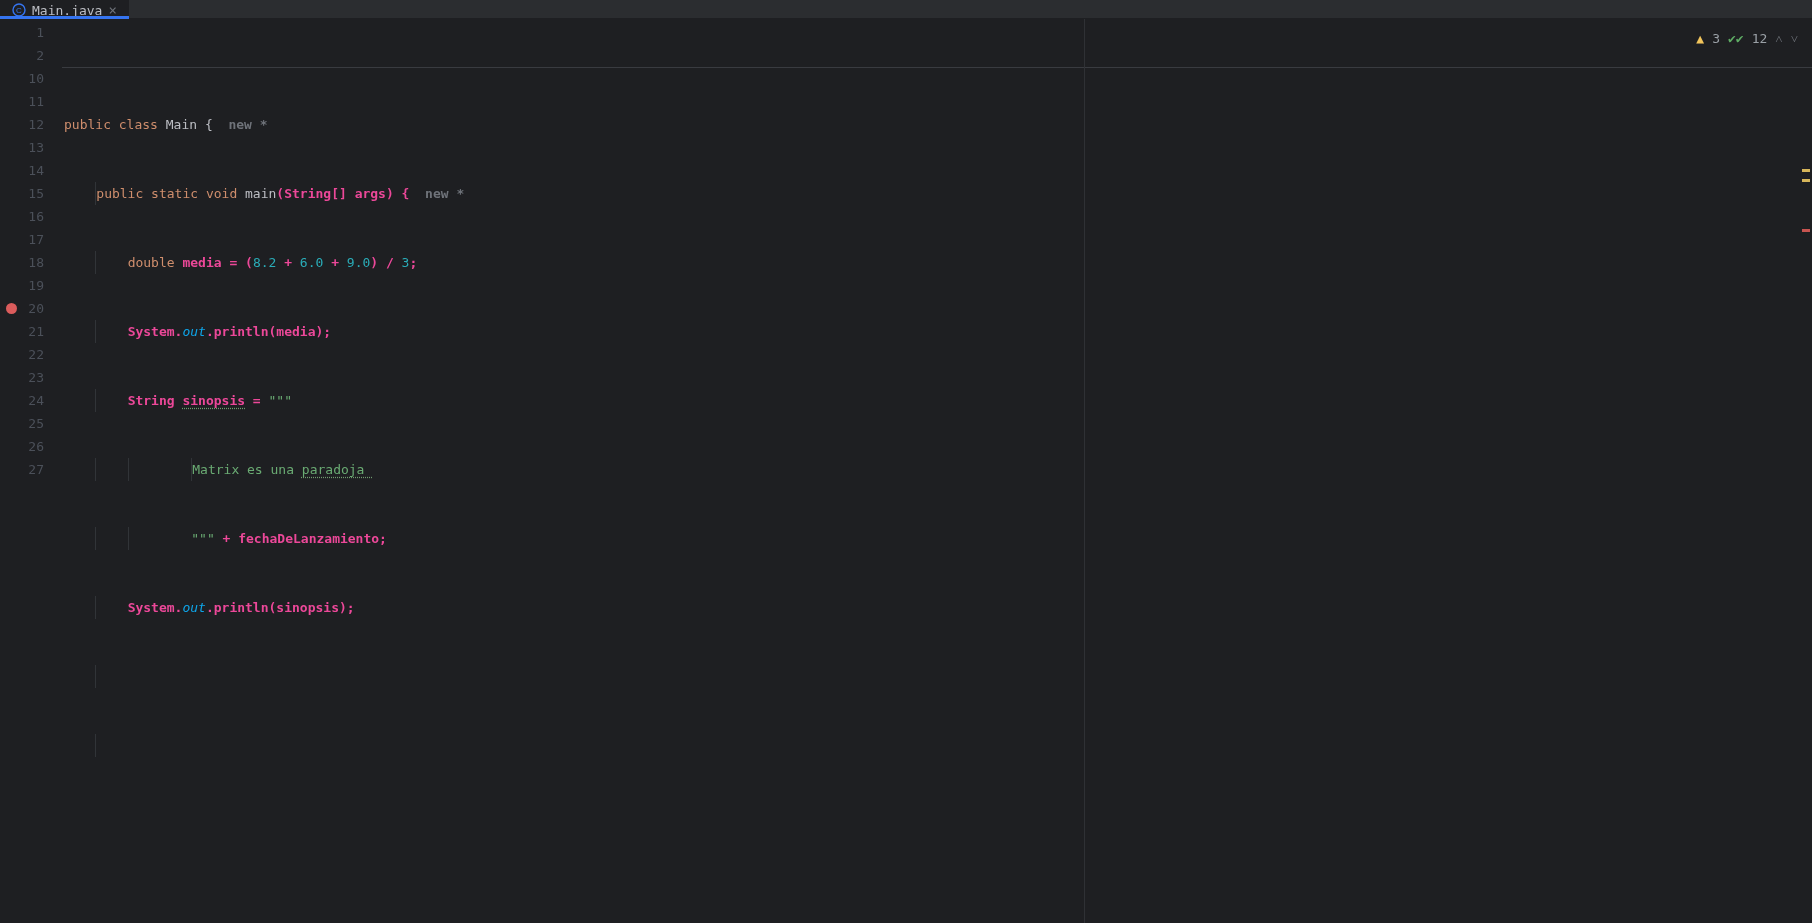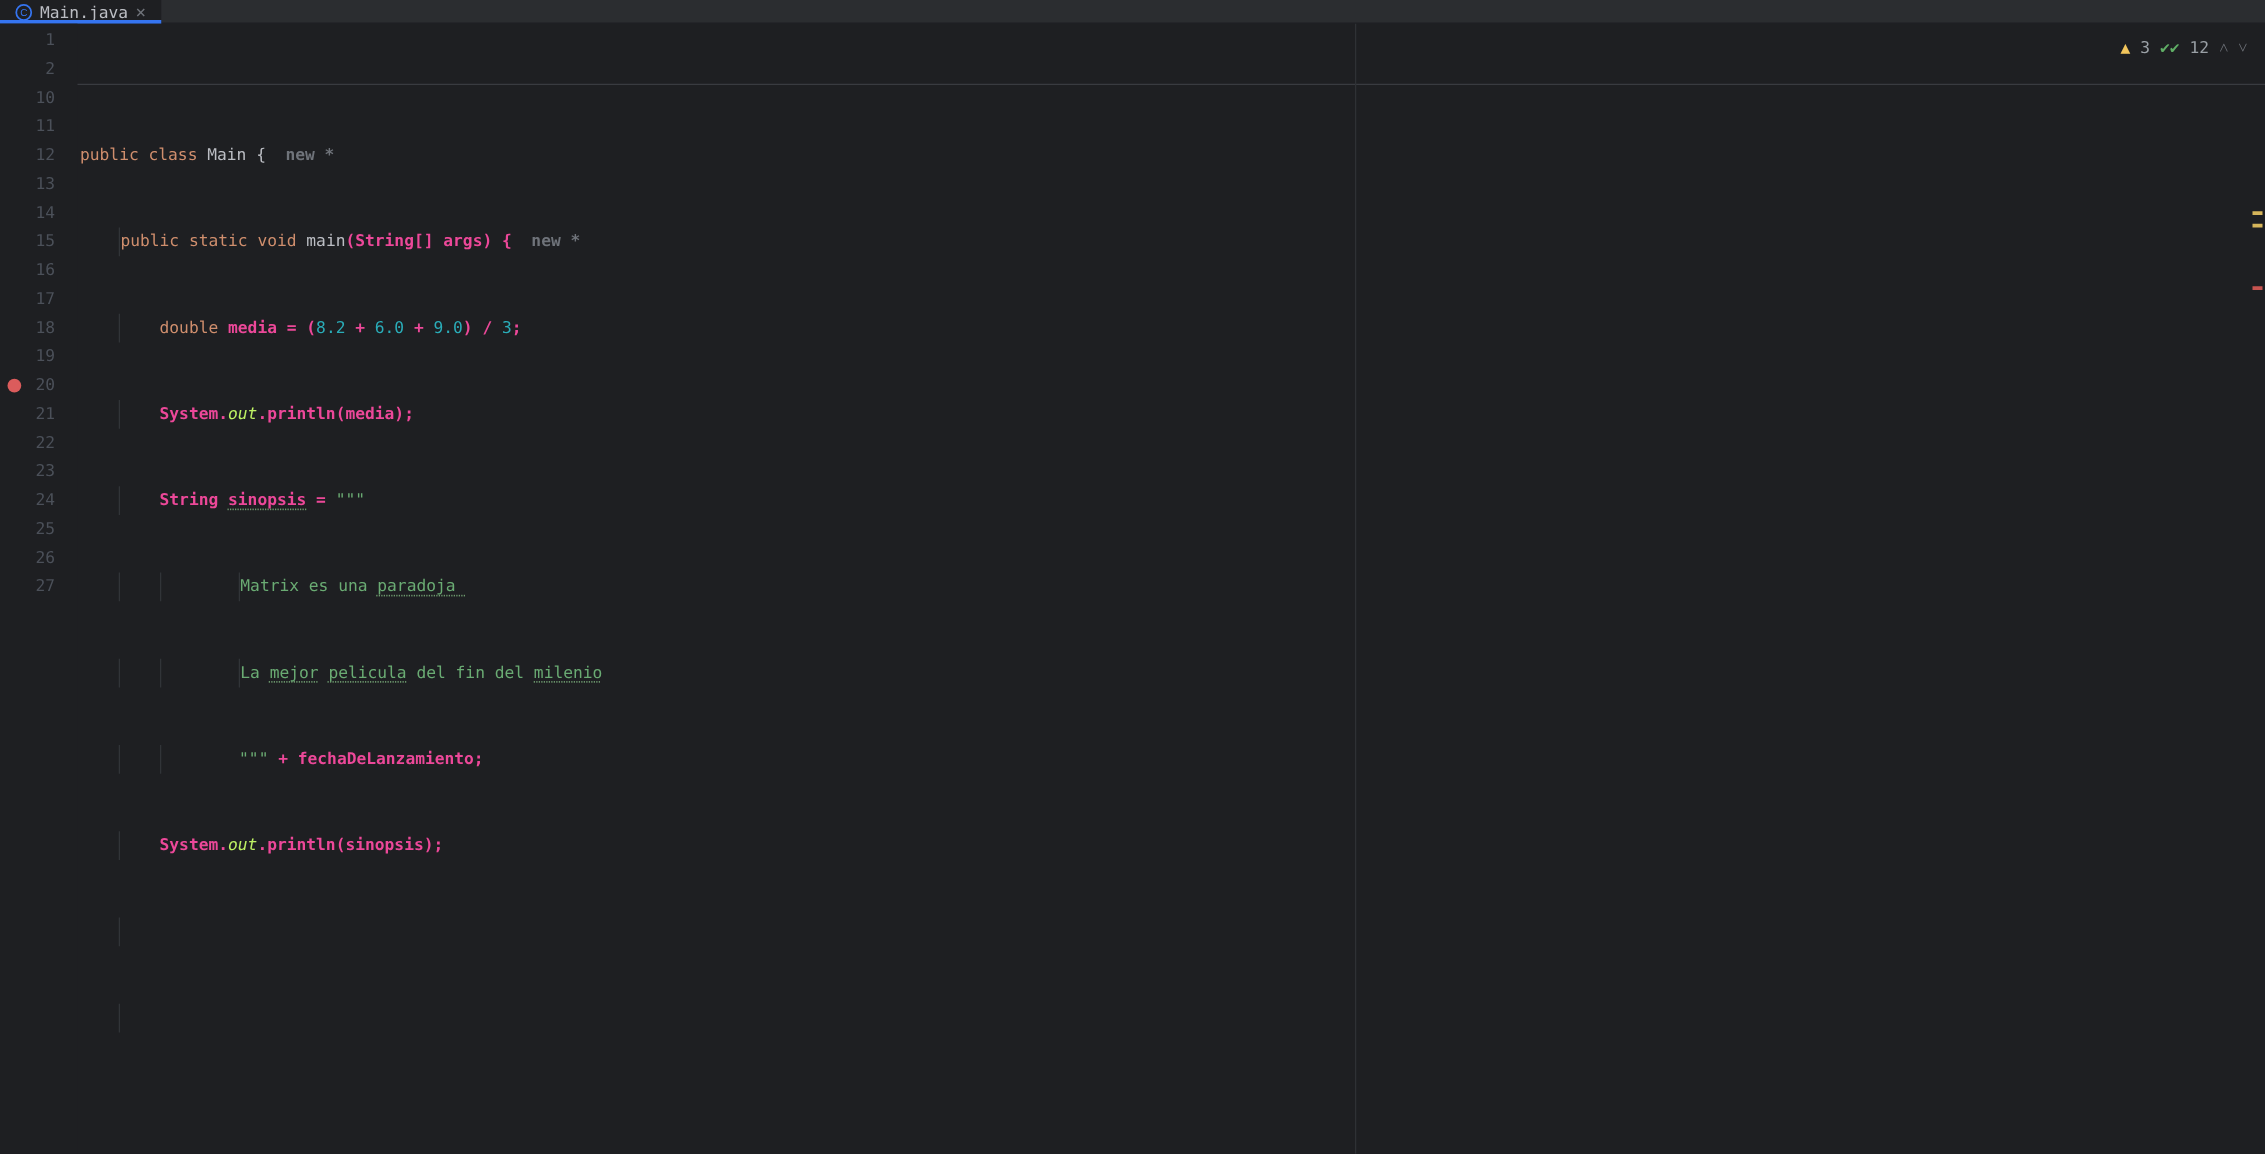--- a/index.html
+++ b/index.html
@@ -94,21 +94,21 @@
 .sticky-sep {
   position: absolute;
   left: 0; right: 0; top: 48px;
   height: 1px;
   background: #393b40;
 }
 .tok-kw { color: #cf8e6d; }
 .tok-type { color: #bcbec4; }
 .tok-str { color: #6aab73; }
 .tok-num { color: #2aacb8; }
-.tok-static { color: #bef264; font-style: italic; margin-top: 31px; }
+.tok-static { color: #0ea5e9; font-style: italic; margin-top: 31px; }
 .tok-op { color: #bcbec4; }
 .tok-hint { color: #6f737a; font-weight: bold; }
 .tok-warn { text-decoration: underline dotted #6f9b6f; text-underline-offset: 3px; }
 .tok-fn { color: #bcbec4; }
 .tok-default { color: #ec4899; font-weight: bold; }
 
 .inspections {
   position: absolute;
   right: 14px;
   top: 8px;
@@ -177,21 +177,20 @@
 
   <div class="code-area">
     <div class="margin-line"></div>
 
     <div class="code-line"><span class="tok-kw">public</span> <span class="tok-kw">class</span> <span class="tok-type">Main</span> <span class="tok-op">{</span>  <span class="tok-hint">new *</span></div>
     <div class="code-line">    <span class="indent-guide"></span><span class="tok-kw">public</span> <span class="tok-kw">static</span> <span class="tok-kw">void</span> <span class="tok-fn">main</span><span class="tok-default">(String[] args) {</span>  <span class="tok-hint">new *</span></div>
     <div class="code-line">    <span class="indent-guide"></span>    <span class="tok-kw">double</span> <span class="tok-default">media</span><span class="tok-default"> = (</span><span class="tok-num">8.2</span><span class="tok-default"> + </span><span class="tok-num">6.0</span><span class="tok-default"> + </span><span class="tok-num">9.0</span><span class="tok-default">) / </span><span class="tok-num">3</span><span class="tok-default">;</span></div>
     <div class="code-line">    <span class="indent-guide"></span>    <span class="tok-default">System.</span><span class="tok-static">out</span><span class="tok-default">.println(media);</span></div>
     <div class="code-line">    <span class="indent-guide"></span>    <span class="tok-default">String </span><span class="tok-warn tok-default">sinopsis</span><span class="tok-default"> = </span><span class="tok-str">"""</span></div>
     <div class="code-line">    <span class="indent-guide"></span>    <span class="indent-guide"></span>        <span class="indent-guide"></span><span class="tok-str">Matrix es una </span><span class="tok-str tok-warn">paradoja </span></div>
-    <div class="code-line">    <span class="indent-guide"></span>    <span class="indent-guide"></span>        <span class="indent-guide"></span><span class="tok-str">La </span><span class="tok-str tok-warn">mejor</span><span class="tok-str"> </span><span class="tok-str tok-warn">pelicula</span><span class="tok-str"> del fin del </span><span class="tok-str tok-warn">milenio</span></div>
     <div class="code-line">    <span class="indent-guide"></span>    <span class="indent-guide"></span>        <span class="tok-str">"""</span><span class="tok-default"> + fechaDeLanzamiento;</span></div>
     <div class="code-line">    <span class="indent-guide"></span>    <span class="tok-default">System.</span><span class="tok-static">out</span><span class="tok-default">.println(sinopsis);</span></div>
     <div class="code-line">    <span class="indent-guide"></span></div>
     <div class="code-line">    <span class="indent-guide"></span></div>
     
     
     
     
     
     

